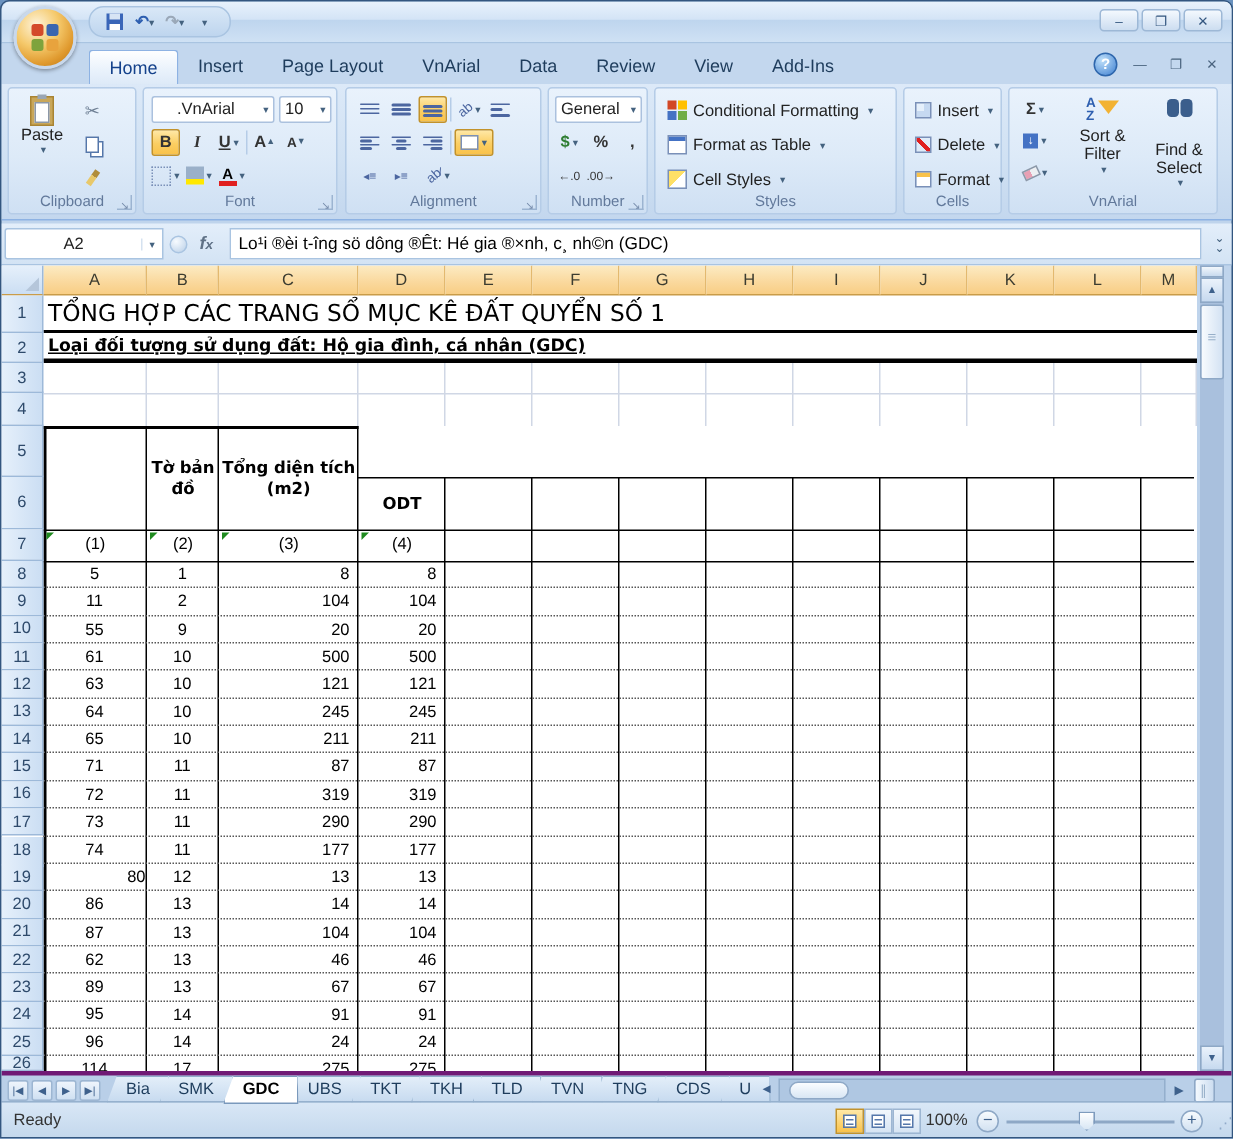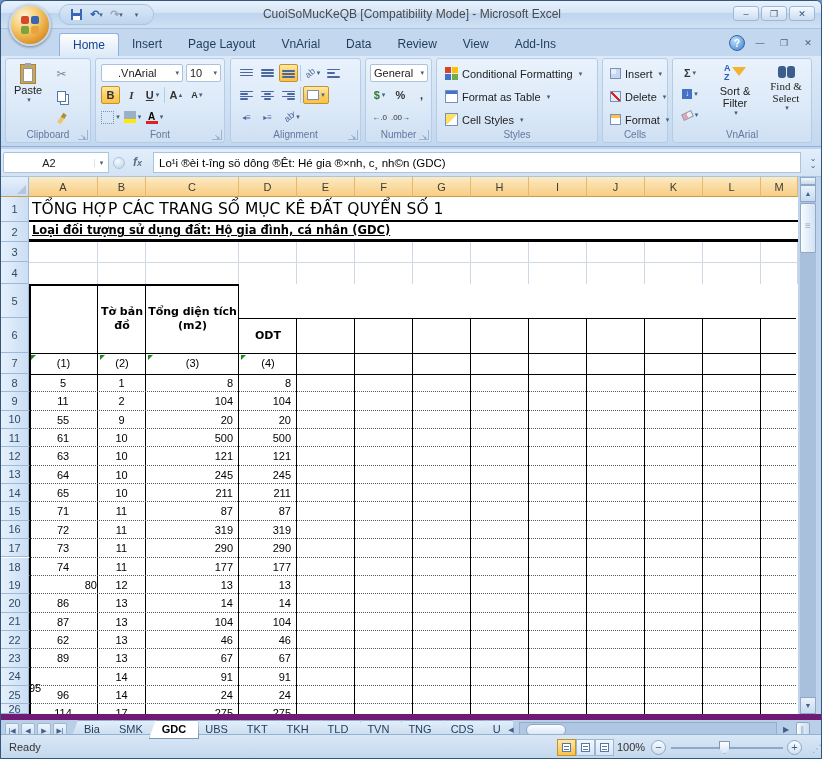--- a/index.html
+++ b/index.html
@@ -118,21 +118,21 @@
   .gtri { position:absolute; width:0; height:0; border-top:5px solid #1F8A1F; border-right:5px solid transparent; }
   
   .vscroll { position:absolute; left:799px; top:176px; width:16px; height:537px; background:#A9C0DD; }
   .vs-split { position:absolute; left:0; top:0; width:16px; height:8px; background:linear-gradient(#F2F7FC,#C8DAEE); border:1px solid #8EA8C6; }
   .vs-btn { position:absolute; left:0; width:16px; height:17px; background:linear-gradient(#EAF2FB,#C6D9EF);
     border:1px solid #8EA8C6; color:#3E618C; font-size:7px; text-align:center; line-height:16px; }
   .vs-thumb { position:absolute; left:0; top:26px; width:16px; height:50px;
     background:linear-gradient(90deg,#F8FBFE,#D3E2F3); border:1px solid #8EA8C6; border-radius:2px; }
   .vs-thumb::after{content:"≡"; position:absolute; left:4px; top:16px; color:#97AFC9; font-size:10px;}
   
-  .sheettabs { position:absolute; left:0; top:713px; width:822px; height:20px; background:#B9CFE8; border-top:6px solid #701a75; }
+  .sheettabs { position:absolute; left:0; top:713px; width:822px; height:20px; background:#B9CFE8; border-top:3px solid #701a75; }
   .nav-btns { position:absolute; left:4px; top:3px; display:flex; gap:2px; }
   .nav-btn { width:14px; height:14px; font-size:7px; color:#3E618C; text-align:center; line-height:14px;
     background:linear-gradient(#EFF5FC,#CFE0F2); border:1px solid #9DB6D2; border-radius:2px; }
   .tabs-strip { position:absolute; left:70px; top:0px; height:19px; display:flex; }
   .stab { height:19px; padding:2px 12px 0; margin-right:-7px; font-size:11px; color:#1D3C5C;
     background:linear-gradient(#E3EEF9,#C6DAEF); border:1px solid #8FAECB;
     clip-path:polygon(7px 0, calc(100% - 1px) 0, 100% 100%, 0 100%); }
   .stab.active { background:#FFFFFF; color:#000; font-weight:bold; z-index:5; border-color:#7A99BC; }
   .hscroll-left { position:absolute; left:503px; top:3px; width:14px; height:14px; font-size:7px; color:#3E618C;
     text-align:center; line-height:14px; }
@@ -179,21 +179,20 @@
           <span class="mini-arrow">▾</span>
         </span>
       <span class="qbtn">
           <span class="redo-glyph">↷</span>
           <span class="mini-arrow">▾</span>
         </span>
       <span class="qbtn">
           <span class="mini-arrow">▾</span>
         </span>
     </div>
-    <div class="title-text">CuoiSoMucKeQB  [Compatibility Mode] - Microsoft Excel</div>
     <div class="win-controls">
       <div class="win-btn">–</div>
       <div class="win-btn">❐</div>
       <div class="win-btn">✕</div>
     </div>
   </div>
 
   <div class="office-btn">
     <div class="office-logo">
         <i></i>
@@ -473,21 +472,21 @@
           <i style="position:absolute;right:0;top:4px;border-left:7px solid transparent;border-right:7px solid transparent;border-top:9px solid #F2B233;"></i>
         </span>
         <span style="line-height:1.1;">Sort &amp; Filter</span>
         <span class="dd">▾</span>
       </div>
       <div class="big-btn" style="left:90px;top:4px;width:46px;">
         <span style="display:flex;gap:1px;margin-top:3px;">
           <i style="width:8px;height:12px;background:#3B5E8C;border-radius:3px;"></i>
           <i style="width:8px;height:12px;background:#3B5E8C;border-radius:3px;"></i>
         </span>
-        <span style="line-height:1.1;margin-top:2px;font-family:Liberation Serif, serif;">Find &amp; Select</span>
+        <span style="line-height:1.1;margin-top:16px;">Find &amp; Select</span>
         <span class="dd">▾</span>
       </div>
       <div class="rg-label">VnArial</div>
     </div>
   </div>
 
   <div class="fbar">
     <div class="namebox">
       <span class="nb-text">A2</span>
       <span class="nb-dd">▾</span>
@@ -620,21 +619,21 @@
       <div class="cell-abs" style="left: 28px; top: 453.9px; width: 68px; height: 18.35px; line-height: 18px; text-align: center;">62</div>
       <div class="cell-abs" style="left: 97px; top: 453.9px; width: 47px; height: 18.35px; line-height: 18px; text-align: center;">13</div>
       <div class="cell-abs" style="left: 145px; top: 453.9px; width: 92px; height: 18.35px; line-height: 18px; text-align: right; padding-right: 5px;">46</div>
       <div class="cell-abs" style="left: 238px; top: 453.9px; width: 57px; height: 18.35px; line-height: 18px; text-align: right; padding-right: 5px;">46</div>
       <div class="dotline" style="left: 28px; top: 489.6px; width: 767px;"></div>
       <div class="cell-abs" style="left: 28px; top: 472.25px; width: 68px; height: 18.35px; line-height: 18px; text-align: center;">89</div>
       <div class="cell-abs" style="left: 97px; top: 472.25px; width: 47px; height: 18.35px; line-height: 18px; text-align: center;">13</div>
       <div class="cell-abs" style="left: 145px; top: 472.25px; width: 92px; height: 18.35px; line-height: 18px; text-align: right; padding-right: 5px;">67</div>
       <div class="cell-abs" style="left: 238px; top: 472.25px; width: 57px; height: 18.35px; line-height: 18px; text-align: right; padding-right: 5px;">67</div>
       <div class="dotline" style="left: 28px; top: 507.95px; width: 767px;"></div>
-      <div class="cell-abs" style="left: 28px; top: 502px; width: 68px; height: 18.35px; line-height: 18px; text-align: left;">95</div>
+      <div class="cell-abs" style="left: 28px; top: 490px; width: 68px; height: 18.35px; line-height: 18px; text-align: center;">95</div>
       <div class="cell-abs" style="left: 97px; top: 490.6px; width: 47px; height: 18.35px; line-height: 18px; text-align: center;">14</div>
       <div class="cell-abs" style="left: 145px; top: 490.6px; width: 92px; height: 18.35px; line-height: 18px; text-align: right; padding-right: 5px;">91</div>
       <div class="cell-abs" style="left: 238px; top: 490.6px; width: 57px; height: 18.35px; line-height: 18px; text-align: right; padding-right: 5px;">91</div>
       <div class="dotline" style="left: 28px; top: 526.3px; width: 767px;"></div>
       <div class="cell-abs" style="left: 28px; top: 508.95px; width: 68px; height: 18.35px; line-height: 18px; text-align: center;">96</div>
       <div class="cell-abs" style="left: 97px; top: 508.95px; width: 47px; height: 18.35px; line-height: 18px; text-align: center;">14</div>
       <div class="cell-abs" style="left: 145px; top: 508.95px; width: 92px; height: 18.35px; line-height: 18px; text-align: right; padding-right: 5px;">24</div>
       <div class="cell-abs" style="left: 238px; top: 508.95px; width: 57px; height: 18.35px; line-height: 18px; text-align: right; padding-right: 5px;">24</div>
       <div class="cell-abs" style="left: 28px; top: 527.3px; width: 68px; height: 18.35px; line-height: 18px; text-align: center;">114</div>
       <div class="cell-abs" style="left: 97px; top: 527.3px; width: 47px; height: 18.35px; line-height: 18px; text-align: center;">17</div>

